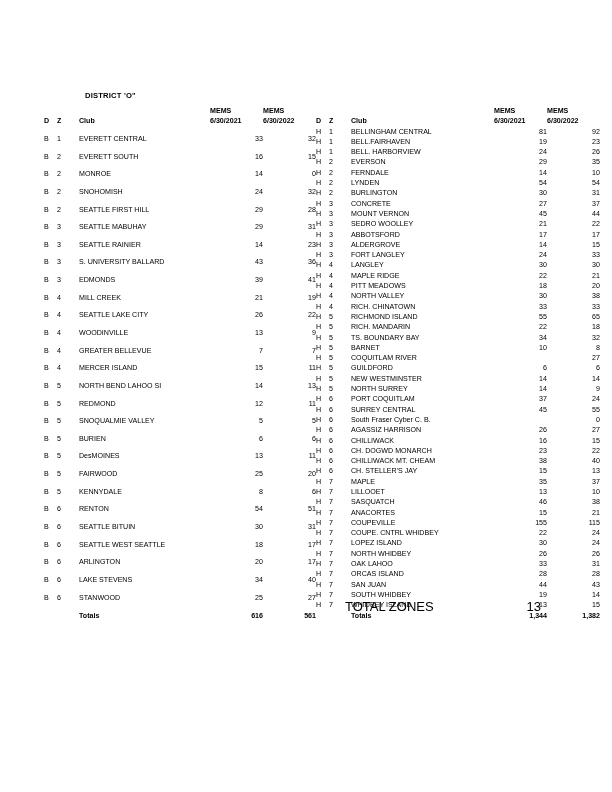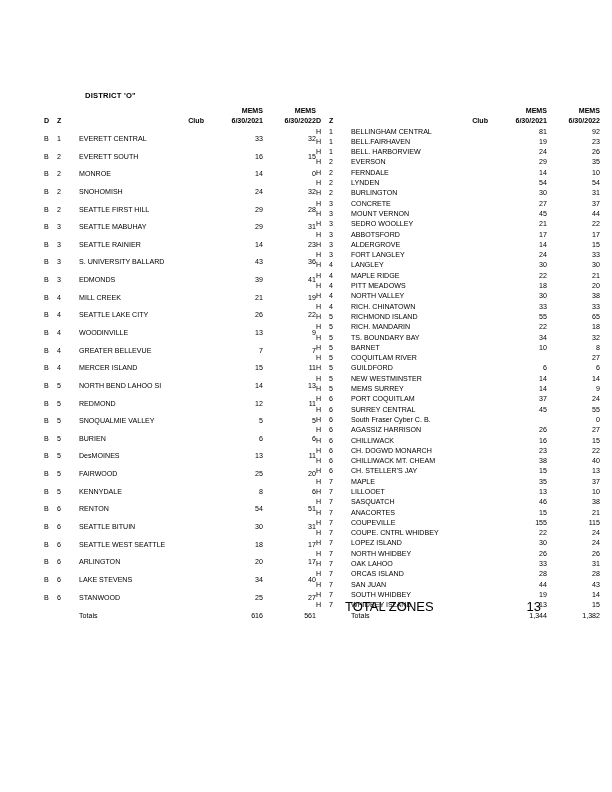--- a/index.html
+++ b/index.html
@@ -61,28 +61,28 @@
   table.dist.left  th.h-club, table.dist.left  td.c-club { width: 125px; }
   table.dist.right th.h-club, table.dist.right td.c-club { width: 137px; }
   th.h-m1, td.c-m1 { width: 53px; text-align: right; }
   th.h-m2, td.c-m2 { width: 53px; text-align: right; }
 
   thead th {
     font-weight: bold;
     vertical-align: bottom;
     padding-bottom: 0px;
   }
-  thead th.h-club { text-align: right; padding-right: 6px; }
-  thead th.h-m1, thead th.h-m2 { text-align: right; }
+  thead th.h-club { text-align: left; padding-right: 6px; }
+  thead th.h-m1, thead th.h-m2 { text-align: left; }
   .hdr2 { display: block; }
 
   td.c-club { padding-right: 4px; }
   td.c-m1, td.c-m2 { padding-right: 1px; }
 
-  tr.totals td { font-weight: normal; }
+  tr.totals td { font-weight: bold; }
   tr.totals td.c-club { padding-left: 0px; }
 
   .summary {
     position: absolute;
     left: 345px;
     top: 602px;
     font-size: 13px;
     font-weight: normal;
     line-height: 10.3px;
   }
@@ -508,21 +508,21 @@
           <tr>
             <td class="c-d">H</td>
             <td class="c-z">5</td>
             <td class="c-club">NEW WESTMINSTER</td>
             <td class="c-m1">14</td>
             <td class="c-m2">14</td>
           </tr>
           <tr>
             <td class="c-d">H</td>
             <td class="c-z">5</td>
-            <td class="c-club">MEMS SURREY</td>
+            <td class="c-club">NORTH SURREY</td>
             <td class="c-m1">14</td>
             <td class="c-m2">9</td>
           </tr>
           <tr>
             <td class="c-d">H</td>
             <td class="c-z">6</td>
             <td class="c-club">PORT COQUITLAM</td>
             <td class="c-m1">37</td>
             <td class="c-m2">24</td>
           </tr>

